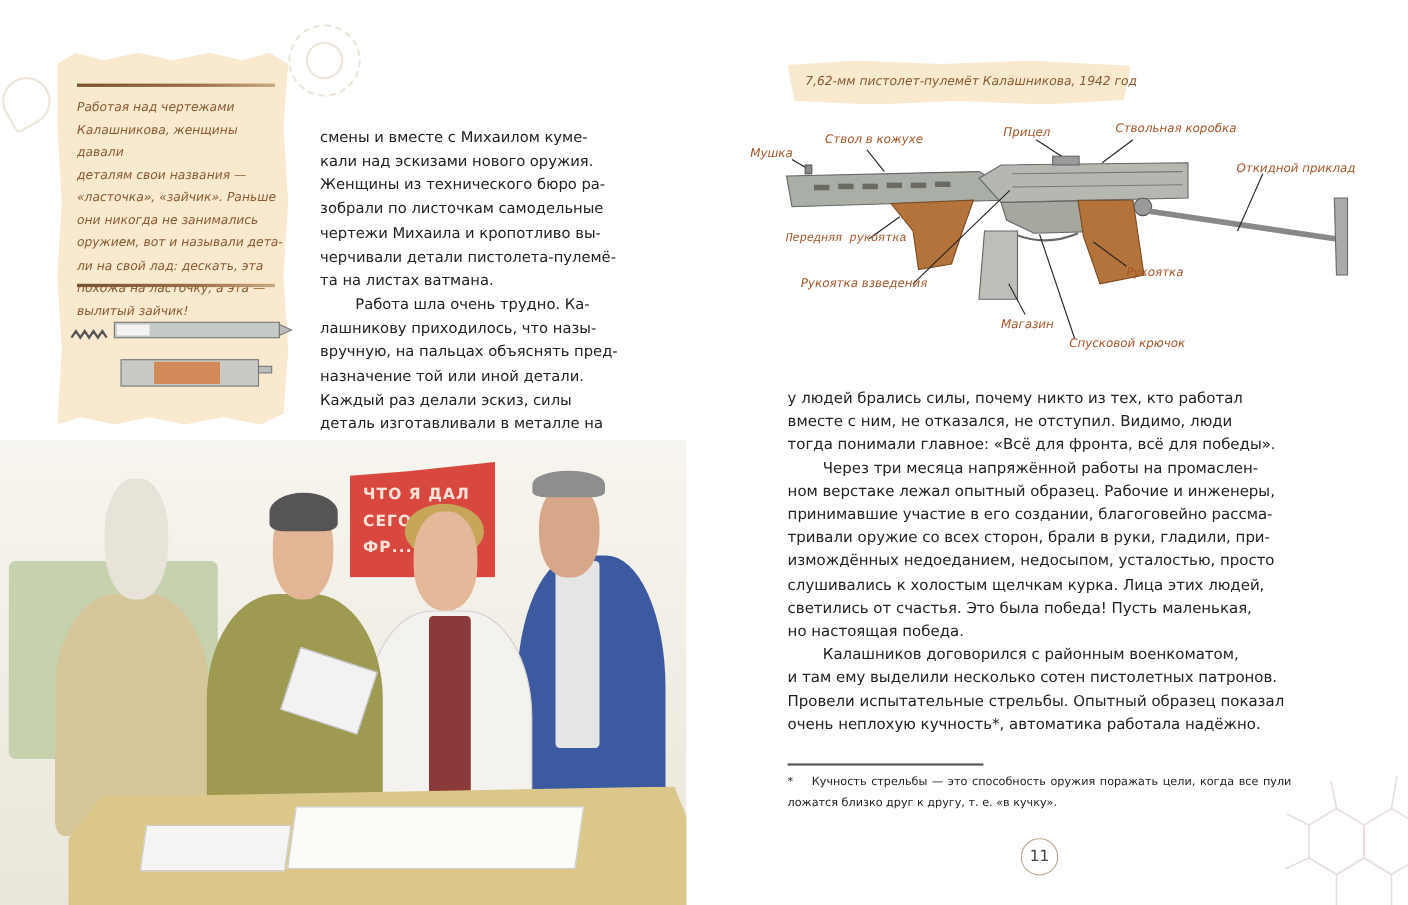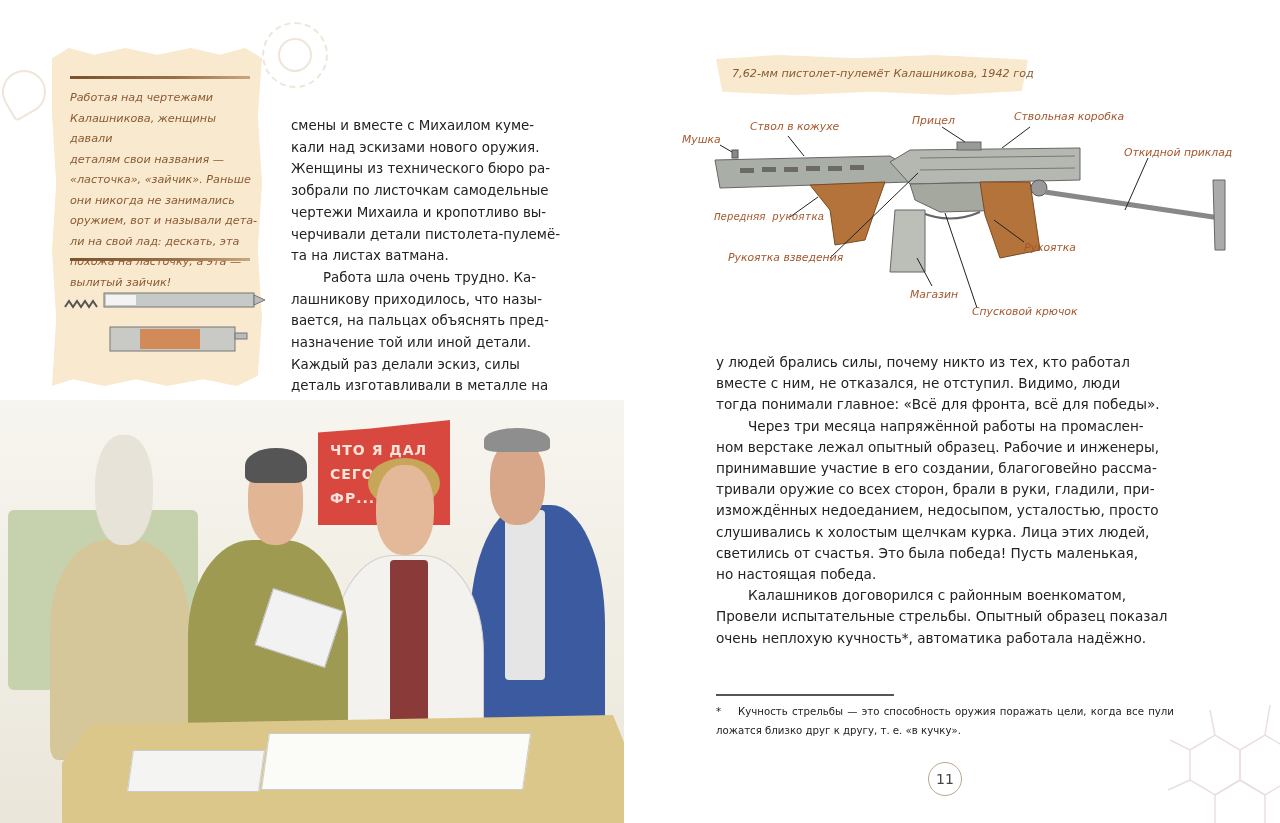--- a/index.html
+++ b/index.html
@@ -97,21 +97,21 @@
   <div class="body-text col-left">
     <p>смены и вместе с Михаилом куме-</p>
     <p>кали над эскизами нового оружия.</p>
     <p>Женщины из технического бюро ра-</p>
     <p>зобрали по листочкам самодельные</p>
     <p>чертежи Михаила и кропотливо вы-</p>
     <p>черчивали детали пистолета-пулемё-</p>
     <p>та на листах ватмана.</p>
     <p class="indent">Работа шла очень трудно. Ка-</p>
     <p>лашникову приходилось, что назы-</p>
-    <p>вается, на пальцах объяснять пред-</p>
+    <p>вручную, на пальцах объяснять пред-</p>
     <p>назначение той или иной детали.</p>
     <p>Каждый раз делали эскиз, силы</p>
     <p>деталь изготавливали в металле на</p>
     <p>станке и доводили до совершенства</p>
     <p>вручную. Работая поражался, откуда</p>
   </div>
 
   <div class="illustration">
     <div class="machine"></div>
     <div class="banner">
@@ -210,20 +210,21 @@
   <p>тогда понимали главное: «Всё для фронта, всё для победы».</p>
   <p class="indent">Через три месяца напряжённой работы на промаслен-</p>
   <p>ном верстаке лежал опытный образец. Рабочие и инженеры,</p>
   <p>принимавшие участие в его создании, благоговейно рассма-</p>
   <p>тривали оружие со всех сторон, брали в руки, гладили, при-</p>
   <p>измождённых недоеданием, недосыпом, усталостью, просто</p>
   <p>слушивались к холостым щелчкам курка. Лица этих людей,</p>
   <p>светились от счастья. Это была победа! Пусть маленькая,</p>
   <p>но настоящая победа.</p>
   <p class="indent">Калашников договорился с районным военкоматом,</p>
+  <p>и там ему выделили несколько сотен пистолетных патронов.</p>
   <p>Провели испытательные стрельбы. Опытный образец показал</p>
   <p>очень неплохую кучность*, автоматика работала надёжно.</p>
 </div>
 
 <div class="footnote-rule"></div>
 <div class="footnote">
   <span>*</span>&nbsp;&nbsp;&nbsp;
   <span>Кучность стрельбы — это способность оружия поражать цели, когда все пули ложатся близко друг к другу, т. е. «в кучку».</span>
 </div>
 

